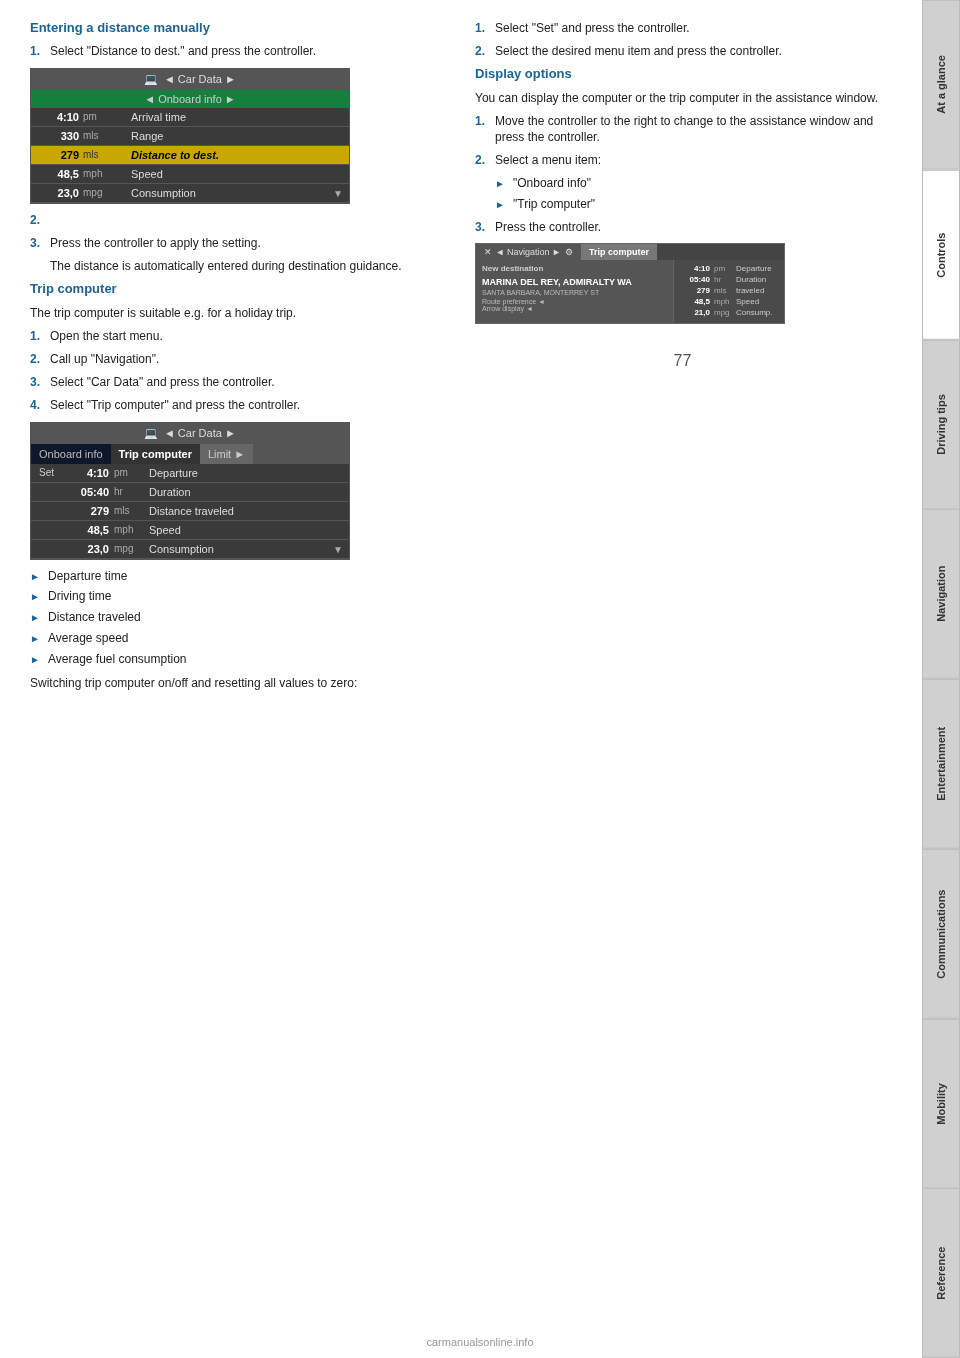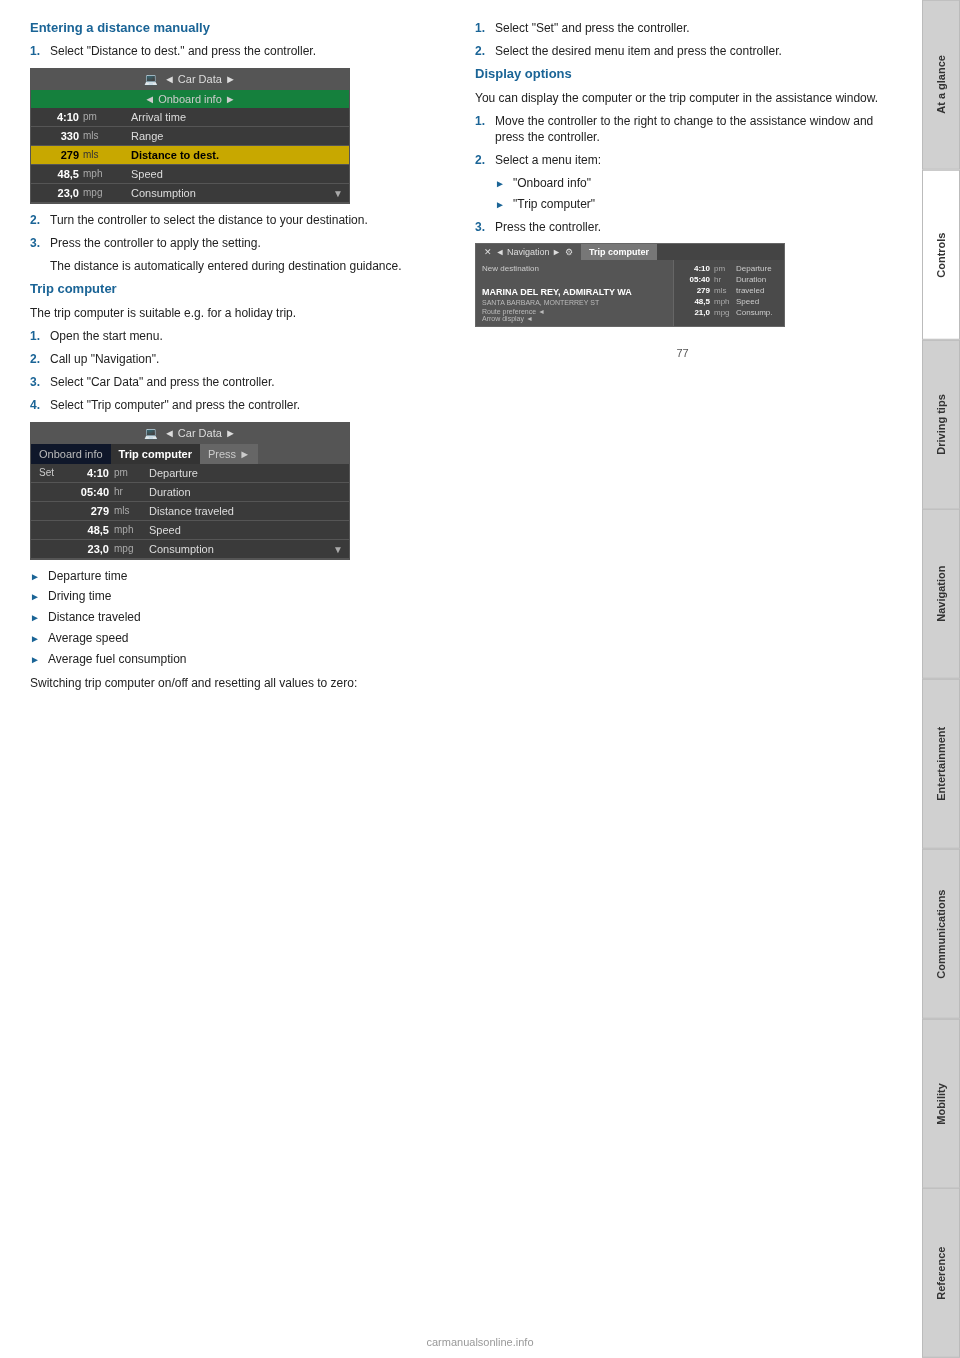--- a/index.html
+++ b/index.html
@@ -182,20 +182,21 @@
 
     .car-data-label {
       color: #ddd;
       font-size: 11px;
       margin-left: 14px;
     }
 
     .car-data-row.highlighted .car-data-label {
       color: #000;
       font-weight: bold;
+      font-style: italic;
     }
 
     
     .trip-box {
       background: #3a3a3a;
       border: 1px solid #555;
       margin: 8px 0;
       width: 100%;
       max-width: 320px;
       font-size: 11px;
@@ -336,21 +337,22 @@
     .nav-left {
       flex: 1;
       padding: 4px 6px;
       background: #555;
       border-right: 1px solid #666;
     }
 
     .nav-dest-title {
       font-size: 8px;
       color: #ccc;
-      margin-bottom: 14px;
+      margin-bottom: 4px;
+      font-weight: bold;
     }
 
     .nav-dest-name {
       font-size: 9px;
       color: #fff;
       font-weight: bold;
       margin-bottom: 2px;
     }
 
     .nav-route {
@@ -389,23 +391,23 @@
       color: #aaa;
     }
 
     .nav-data-label {
       color: #ccc;
     }
 
     
     .page-number {
       text-align: center;
-      font-size: 11px;
+      font-size: 16px;
       color: #555;
-      margin-top: 20px;
+      margin-top: 28px;
       padding-bottom: 10px;
     }
 
     
     .watermark {
       position: absolute;
       bottom: 10px;
       left: 50%;
       transform: translateX(-50%);
       font-size: 11px;
@@ -483,21 +485,20 @@
               <span class="car-data-val">23,0</span>
               <span class="car-data-unit">mpg</span>
               <span class="car-data-label">Consumption</span>
               <span class="scroll-arrow">▼</span>
             </div>
           </div>
 
           <ul class="numbered-list">
             <li>
               <span class="num">2.</span>
-              <span class="list-text">Turn the controller to select the distance to your destination.</span>
             </li>
             <li>
               <span class="num">3.</span>
               <span class="list-text">Press the controller to apply the setting.</span>
             </li>
           </ul>
 
           <p class="indented-text">The distance is automatically entered during destination guidance.</p>
         </div>
 
@@ -525,21 +526,21 @@
           </ul>
 
           <div class="trip-box car-data-scroll">
             <div class="car-data-header">
               <span>💻</span>
               <span>◄  Car Data  ►</span>
             </div>
             <div class="trip-tabs">
               <div class="trip-tab inactive">Onboard info</div>
               <div class="trip-tab active">Trip computer</div>
-              <div class="trip-tab limit">Press  ►</div>
+              <div class="trip-tab limit">Limit  ►</div>
             </div>
             <div class="trip-row">
               <span class="trip-set-label">Set</span>
               <span class="trip-val">4:10</span>
               <span class="trip-unit">pm</span>
               <span class="trip-label">Departure</span>
             </div>
             <div class="trip-row">
               <span class="trip-set-label"></span>
               <span class="trip-val">05:40</span>

